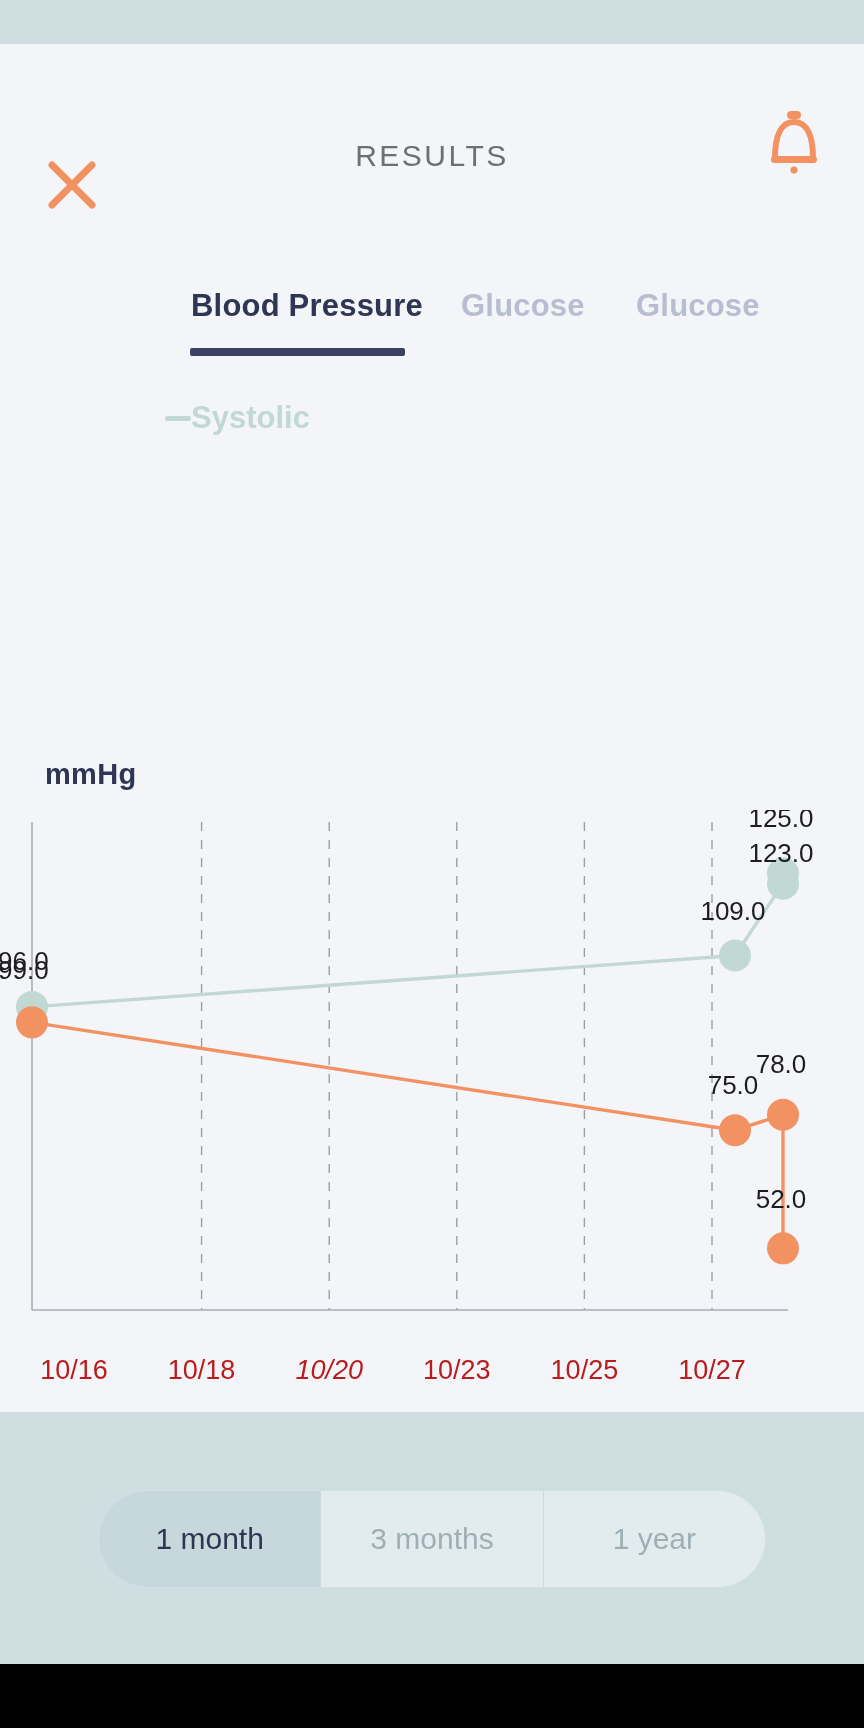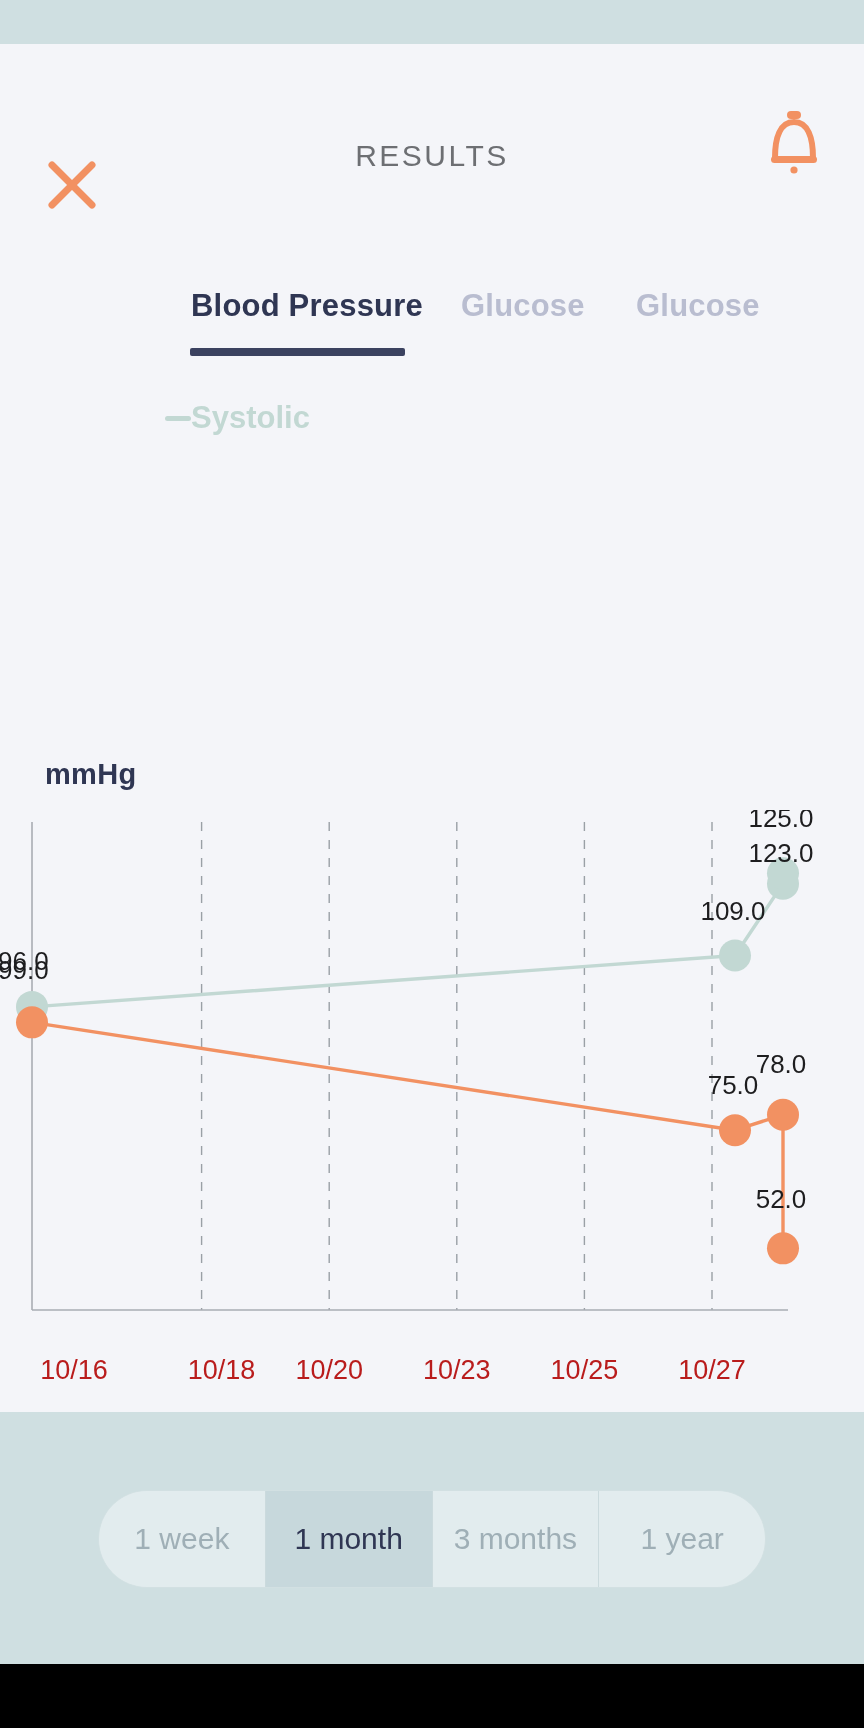--- a/index.html
+++ b/index.html
@@ -189,30 +189,29 @@
         <circle cx="783" cy="438.3578947368421" r="16" fill="#f29162"></circle>
         <text x="-2" y="160.3368421052632" text-anchor="start" font-size="26" fill="#1d1d1f" font-family="&quot;Liberation Sans&quot;, sans-serif">96.0</text>
         <text x="733" y="284.2105263157895" text-anchor="middle" font-size="26" fill="#1d1d1f" font-family="&quot;Liberation Sans&quot;, sans-serif">75.0</text>
         <text x="781" y="262.79999999999995" text-anchor="middle" font-size="26" fill="#1d1d1f" font-family="&quot;Liberation Sans&quot;, sans-serif">78.0</text>
         <text x="781" y="398.3578947368421" text-anchor="middle" font-size="26" fill="#1d1d1f" font-family="&quot;Liberation Sans&quot;, sans-serif">52.0</text>
       </svg>
   </div>
 
   <div class="xaxis">
       <div class="xtick" style="left: 74px;">10/16</div>
-      <div class="xtick" style="left: 201.6px; margin-left: 20px;">10/18</div>
-      <div class="xtick" style="left: 329.2px;">10/20</div>
+      <div class="xtick" style="left: 201.6px;">10/18</div>
+      <div class="xtick" style="left: 329.2px; font-style: italic;">10/20</div>
       <div class="xtick" style="left: 456.8px;">10/23</div>
       <div class="xtick" style="left: 584.4px;">10/25</div>
       <div class="xtick" style="left: 712px;">10/27</div>
     </div>
 
   <div class="bottom-panel">
     <div class="segmented">
-        <div class="seg">1 week</div>
         <div class="seg selected">1 month</div>
         <div class="seg">3 months</div>
         <div class="seg">1 year</div>
       </div>
   </div>
 
   <div class="navbar"></div>
 
 </div>
 

